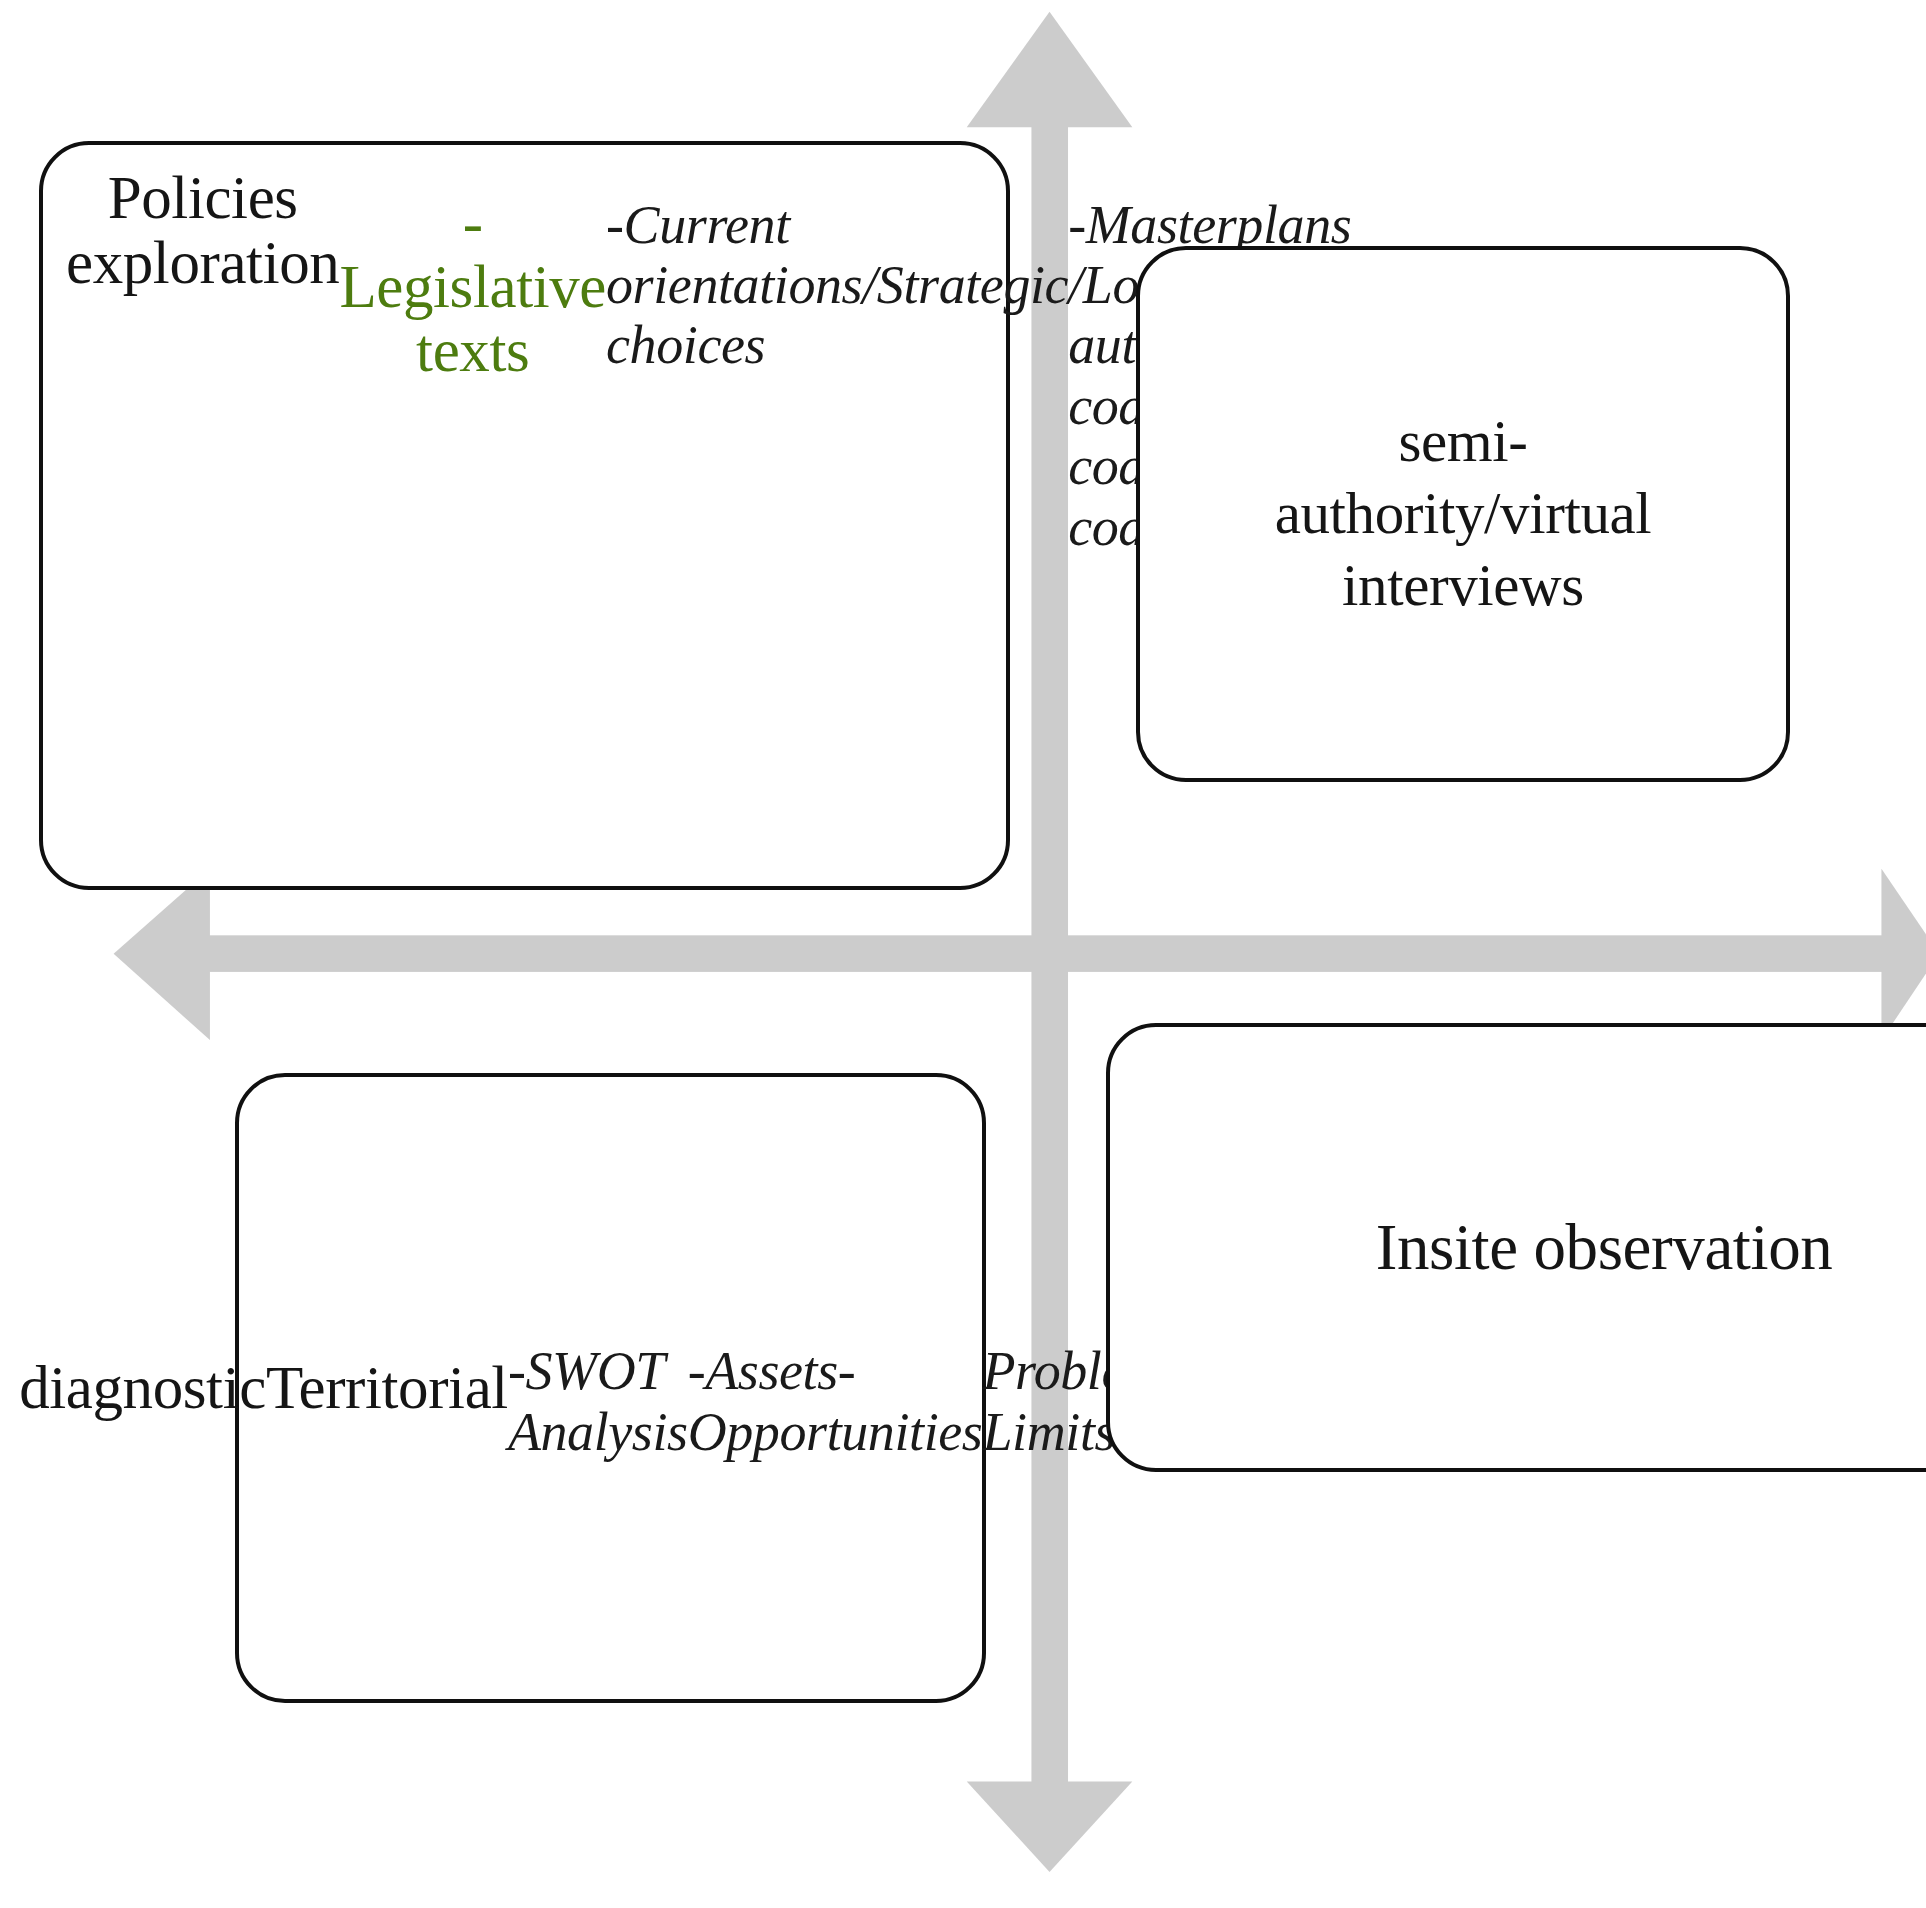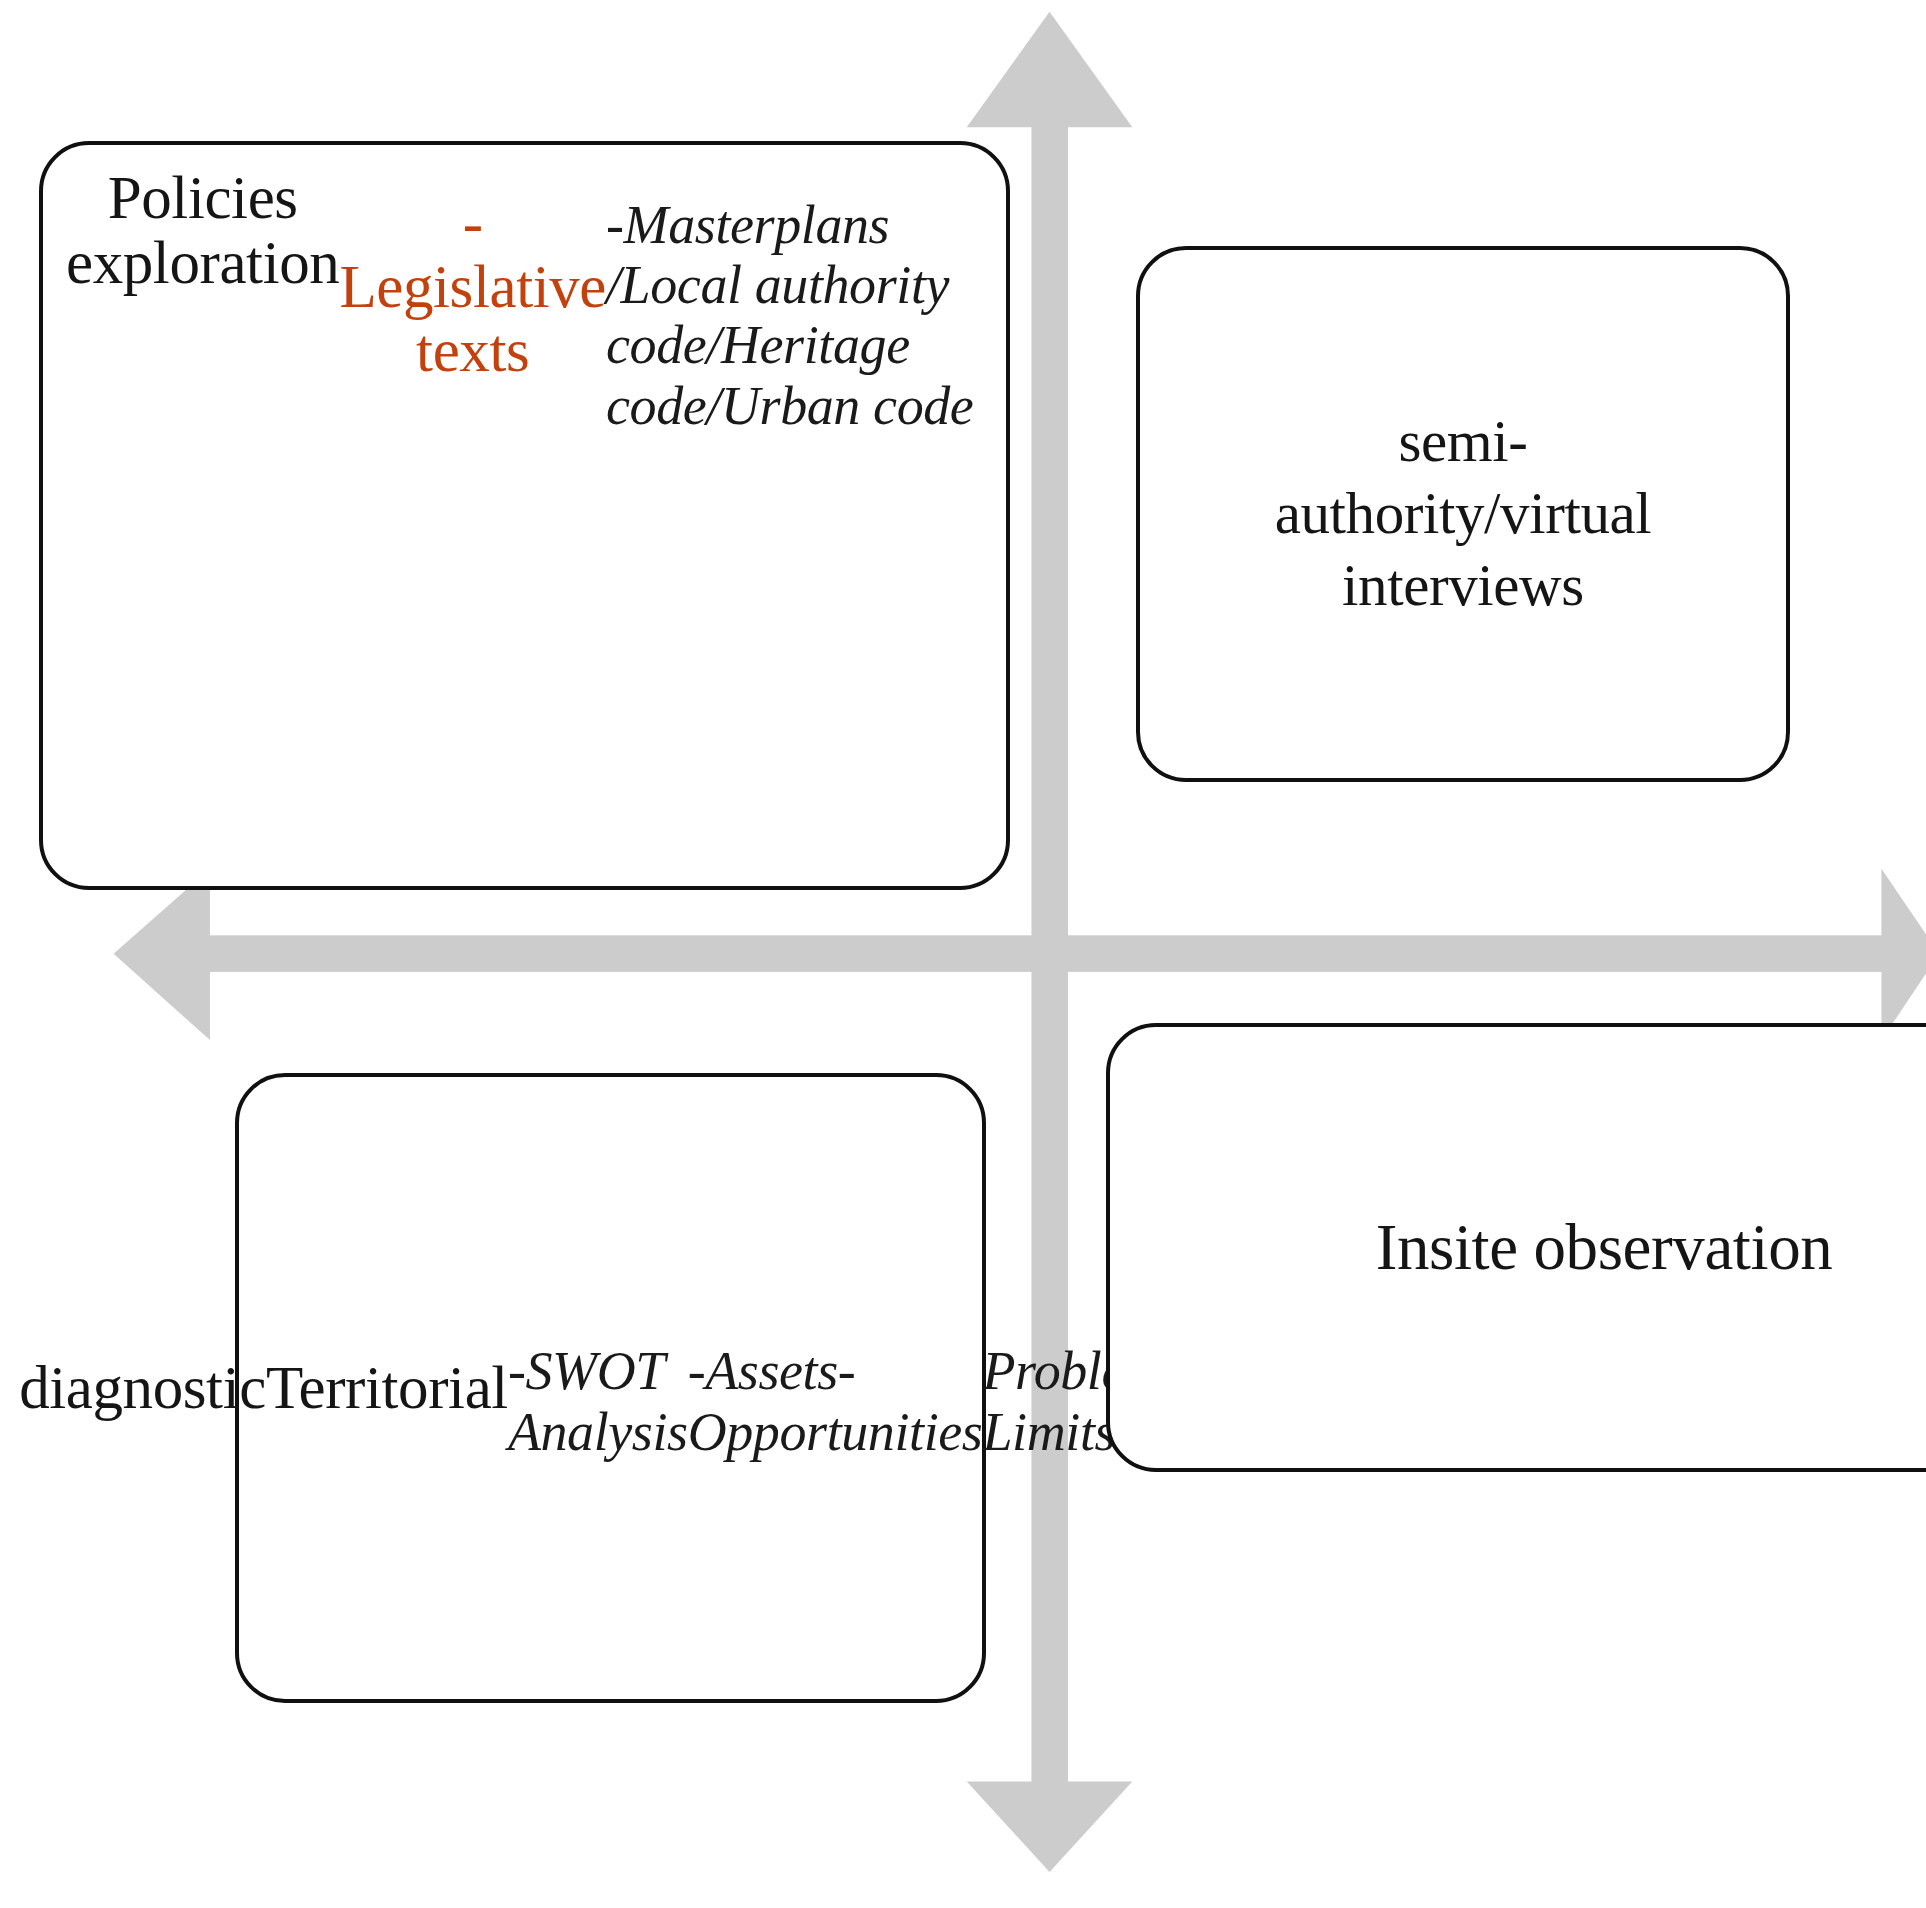--- a/index.html
+++ b/index.html
@@ -64,21 +64,21 @@
     font-size: 61px;
     line-height: 1.06;
     color: #151515;
     text-align: center;
     font-weight: normal;
     letter-spacing: -0.4px;
   }
   .heading-2 {
     font-size: 61px;
     line-height: 1.05;
-    color: #c2410c;
+    color: #4d7c0f;
     text-align: center;
     font-weight: normal;
     margin-top: 25.4px;
     letter-spacing: -0.4px;
   }
   .detail {
     font-size: 54px;
     line-height: 1.12;
     color: #1a1a1a;
     font-style: italic;
@@ -129,20 +129,21 @@
     <polygon points="2725,4860 2940,4625 2510,4625" fill="#cccccc"></polygon>
 
     <polygon points="295,2476 545,2255 545,2700" fill="#cccccc"></polygon>
 
     <polygon points="5035,2476 4885,2255 4885,2700" fill="#cccccc"></polygon>
   </svg>
 
   <div class="box box-tl">
     <div class="heading">Policies exploration</div>
     <div class="heading-2">-Legislative texts</div>
+    <div class="detail">-Current orientations/Strategic choices</div>
     <div class="detail">-Masterplans /Local authority code/Heritage code/Urban code</div>
   </div>
 
   <div class="box box-tr">
     <div class="plain-center stack">
       <div>semi-</div>
       <div>authority/virtual</div>
       <div>interviews</div>
     </div>
   </div>

